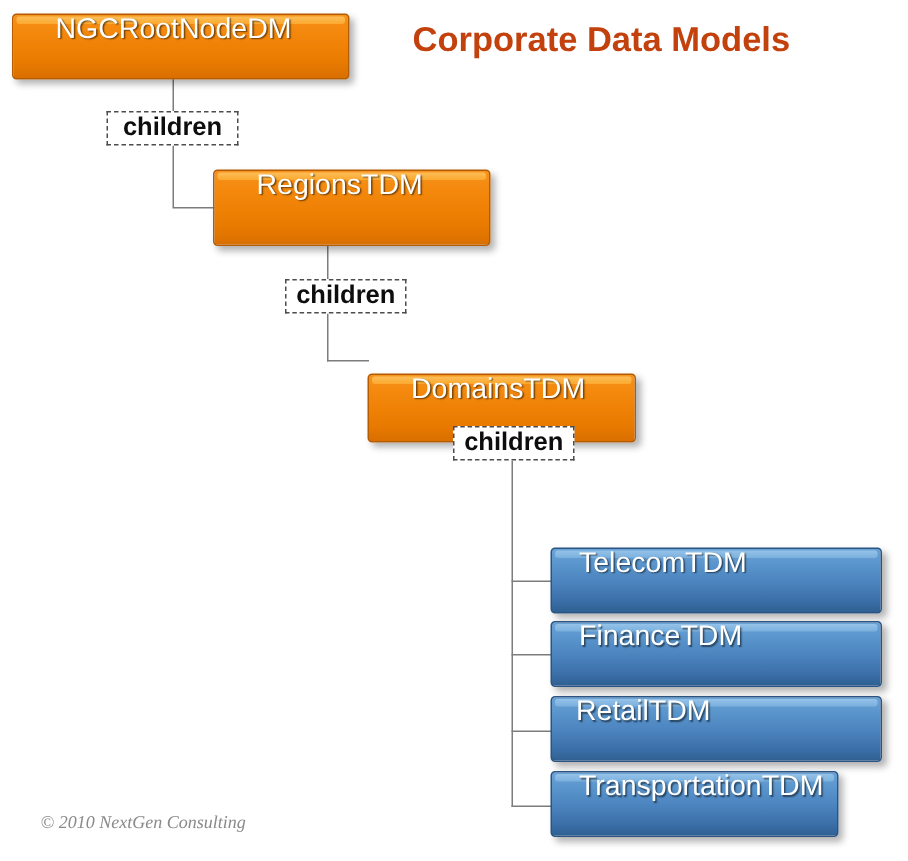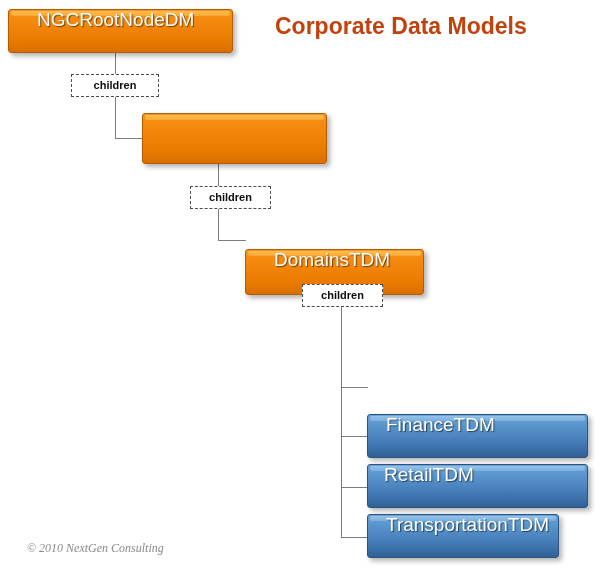--- a/index.html
+++ b/index.html
@@ -93,21 +93,21 @@
   
   .edge-label {
     position: absolute;
     box-sizing: border-box;
     background: #ffffff;
     border: 1px dashed #4c4c4c;
     display: flex;
     align-items: center;
     justify-content: center;
     padding: 1px 5px 2px 5px;
-    font-size: 11px;
+    font-size: 17px;
     font-weight: bold;
     color: #0d0d0d;
     line-height: 14px;
     white-space: nowrap;
     text-shadow: 0px 0px 2px #ffffff, 0px 0px 2px #ffffff;
     z-index: 5;
   }
 
   
   .footer {
@@ -147,27 +147,32 @@
   <div class="line h" style="left:341px; top:487px; width:27px;"></div>
   <div class="line h" style="left:341px; top:537px; width:27px;"></div>
 
   <div class="node orange" style="left:8px; top:9px; width:225px; height:44px;">
     <span class="gloss"></span>
     <span class="label">NGCRootNodeDM</span>
   </div>
 
   <div class="node orange" style="left:142px; top:113px; width:185px; height:51px;">
     <span class="gloss"></span>
+    <span class="label">RegionsTDM</span>
   </div>
 
   <div class="node orange" style="left:245px; top:216px; width:179px; height:46px;margin-top:33px;">
     <span class="gloss"></span>
     <span class="label">DomainsTDM</span>
   </div>
 
+  <div class="node blue" style="left:367px; top:365px; width:221px; height:44px;">
+    <span class="gloss"></span>
+    <span class="label">TelecomTDM</span>
+  </div>
 
   <div class="node blue" style="left:367px; top:414px; width:221px; height:44px;">
     <span class="gloss"></span>
     <span class="label">FinanceTDM</span>
   </div>
 
   <div class="node blue" style="left:367px; top:464px; width:221px; height:44px;padding-left:16px;">
     <span class="gloss"></span>
     <span class="label">RetailTDM</span>
   </div>

